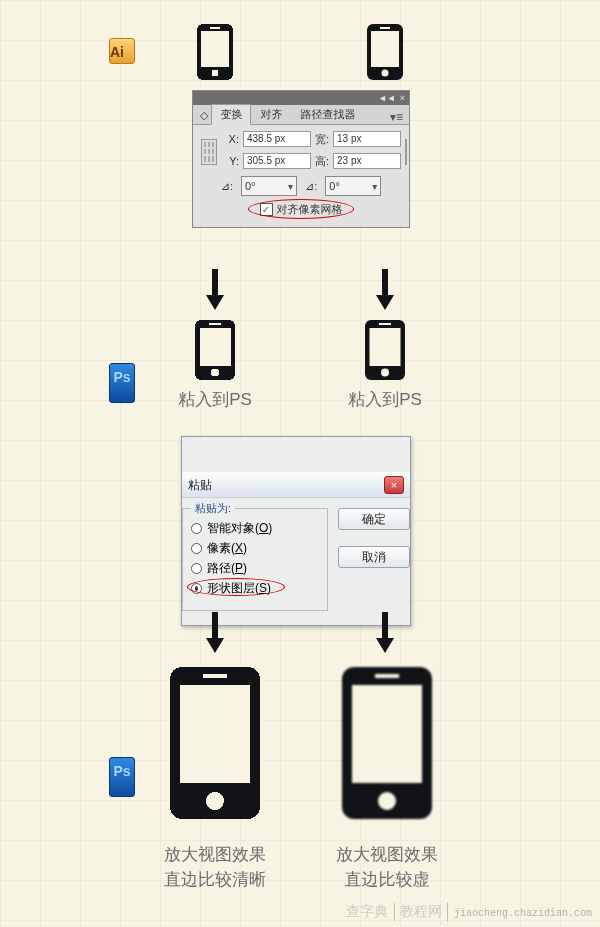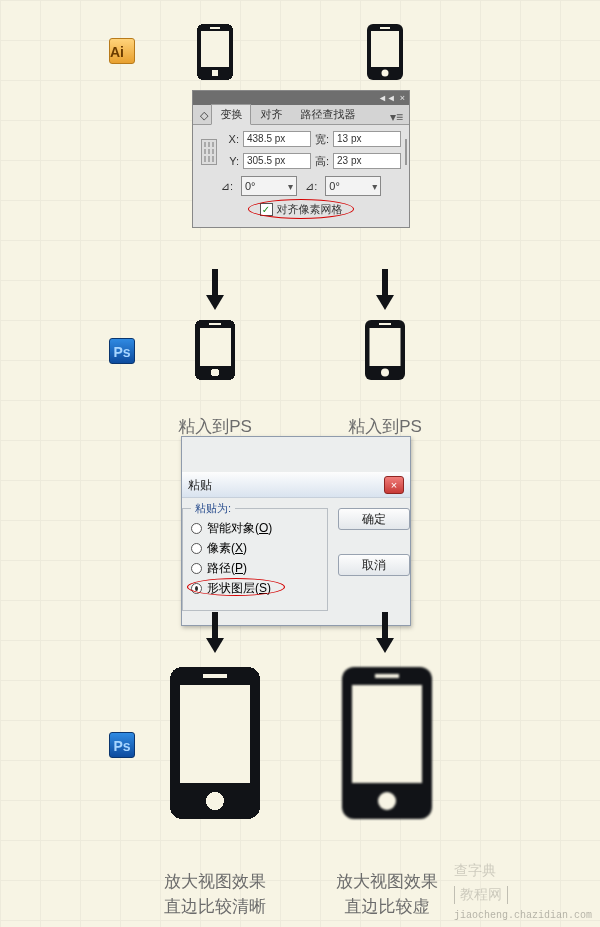--- a/index.html
+++ b/index.html
@@ -18,48 +18,49 @@
 .ai-badge {
   width: 26px; height: 26px;
   background: linear-gradient(#ffd37a, #e8a02f);
   border: 1px solid #b87a1a;
   border-radius: 3px;
   color: #6a3b00;
   font: bold 14px/26px Arial;
   text-align: left;
 }
 .ps-badge {
-  width: 26px; height: 26px;
+  width: 26px; height: 40px;
   background: linear-gradient(#2f8ae2, #0d4b9e);
   border: 1px solid #0a356e;
   border-radius: 3px;
   color: #a7d5ff;
   font: bold 14px/26px Arial;
   text-align: center;
+  margin-top: 25px;
 }
 
 
 .phone-small { width: 36px; height: 56px; }
 .phone-mid { width: 40px; height: 60px; }
 .phone-big { width: 90px; height: 152px; }
 
 
 .arrow {
   position: absolute; width: 0; height: 0;
   border-left: 9px solid transparent;
   border-right: 9px solid transparent;
   border-top: 15px solid #111317;
 }
 .arrow::before {
   content: ""; position: absolute; left: -3px; bottom: 13px;
   width: 6px; height: 28px; background: #111317;
 }
 
 
-.cap { color: #6c6c6c; font-size: 17px; text-align: center; line-height: 1.45; margin-top: 27px; }
+.cap { color: #6c6c6c; font-size: 17px; text-align: center; line-height: 1.45; }
 
 
 .trans-panel {
   width: 218px;
   background: #d4d4d4;
   border: 1px solid #888;
   font-size: 11px;
   color: #333;
 }
 .trans-head {
@@ -132,32 +133,32 @@
   position: absolute; top: -8px; left: 8px;
   background: #eceeee; padding: 0 4px; color: #2b4f8f; font-size: 11px;
 }
 .radio-row { display: flex; align-items: center; gap: 5px; margin: 3px 0; }
 .radio {
   width: 11px; height: 11px; border: 1px solid #555; border-radius: 50%;
   background: #fff; display: inline-flex; align-items: center; justify-content: center;
 }
 .radio.sel::after { content: ""; width: 5px; height: 5px; background: #2b2b2b; border-radius: 50%; }
 .underl { text-decoration: underline; }
-.btns { display: flex; flex-direction: column; gap: 24px; }
+.btns { display: flex; flex-direction: column; gap: 16px; }
 .btn {
   width: 72px; height: 22px; border: 1px solid #98a2b0;
   background: linear-gradient(#fdfdfd, #e3e7eb); border-radius: 3px;
   font-size: 12px; color: #222;
 }
 
 
 .watermark {
   position: absolute; right: 8px; bottom: 6px;
   color: rgba(0,0,0,.18); font-size: 14px;
-  font-family: "SimSun", serif; display: flex; align-items: baseline; gap: 6px; flex-direction: column;
+  font-family: "SimSun", serif; display: flex; align-items: baseline; gap: 6px;
 }
 .watermark .bk { border-left: 1px solid rgba(0,0,0,.22); border-right: 1px solid rgba(0,0,0,.22); padding: 0 5px; }
 .watermark .dom { color: rgba(0,0,0,.28); font-size: 10px; font-family: Liberation Mono, monospace; }
 </style>
 </head>
 <body>
 
 <div class="layer ai-badge" style="left:109px; top:38px">Ai</div>
 
 <svg class="layer phone-small" style="left:197px; top:24px" viewBox="0 0 36 56" shape-rendering="crispEdges">

